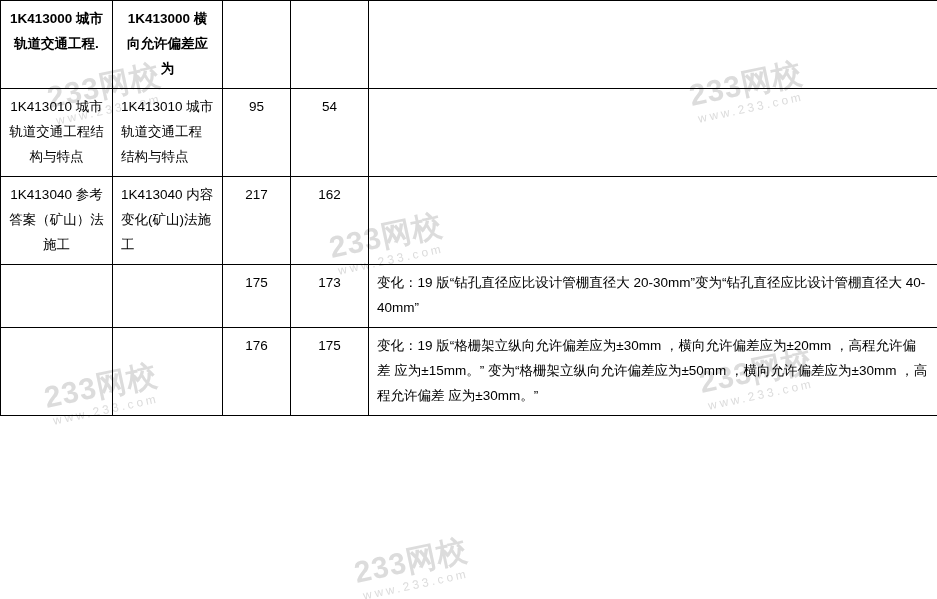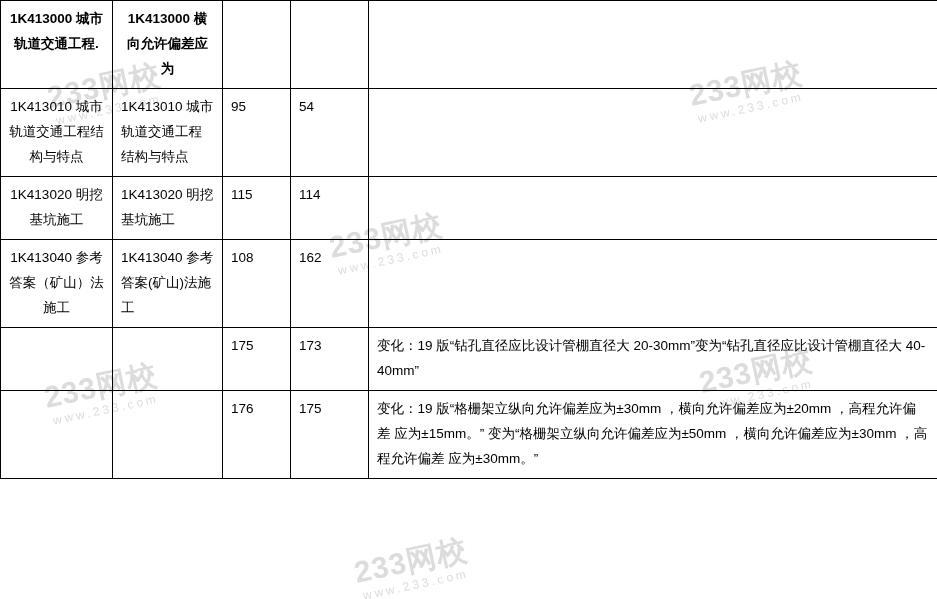--- a/index.html
+++ b/index.html
@@ -42,21 +42,21 @@
   td.c1 { width: 110px; }
   td.c2 { width: 68px; }
   td.c3 { width: 78px; }
   td.c4 { width: 569px; }
 
   .cell-center { text-align: center; }
   .cell-left { text-align: left; }
   .bold { font-weight: bold; }
 
   .num {
-    text-align: left;
+    text-align: center;
     padding-left: 8px;
     margin-left: 12px;
   }
 
   
   .wm {
     position: absolute;
     z-index: 1;
     pointer-events: none;
     user-select: none;
@@ -130,34 +130,27 @@
       </tr>
 
       <tr>
         <td class="c0 cell-center">1K413010 城市轨道交通工程结构与特点</td>
         <td class="c1 cell-left">1K413010 城市轨道交通工程结构与特点</td>
         <td class="c2 num">95</td>
         <td class="c3 num">54</td>
         <td class="c4 cell-left"></td>
       </tr>
 
-      <tr>
-        <td class="c0 cell-center">1K413020 明挖基坑施工</td>
-        <td class="c1 cell-left">1K413020 明挖基坑施工</td>
-        <td class="c2 num">115</td>
-        <td class="c3 num">114</td>
-        <td class="c4 cell-left"></td>
-      </tr>
 
 
 
       <tr>
         <td class="c0 cell-center">1K413040 参考答案（矿山）法施工</td>
-        <td class="c1 cell-left">1K413040 参考答案(矿山)法施工</td>
-        <td class="c2 num">108</td>
+        <td class="c1 cell-left">1K413040 内容变化(矿山)法施工</td>
+        <td class="c2 num">217</td>
         <td class="c3 num">162</td>
         <td class="c4 cell-left"></td>
       </tr>
 
 
       <tr>
         <td class="c0 cell-center"></td>
         <td class="c1 cell-left"></td>
         <td class="c2 num">175</td>
         <td class="c3 num">173</td>

